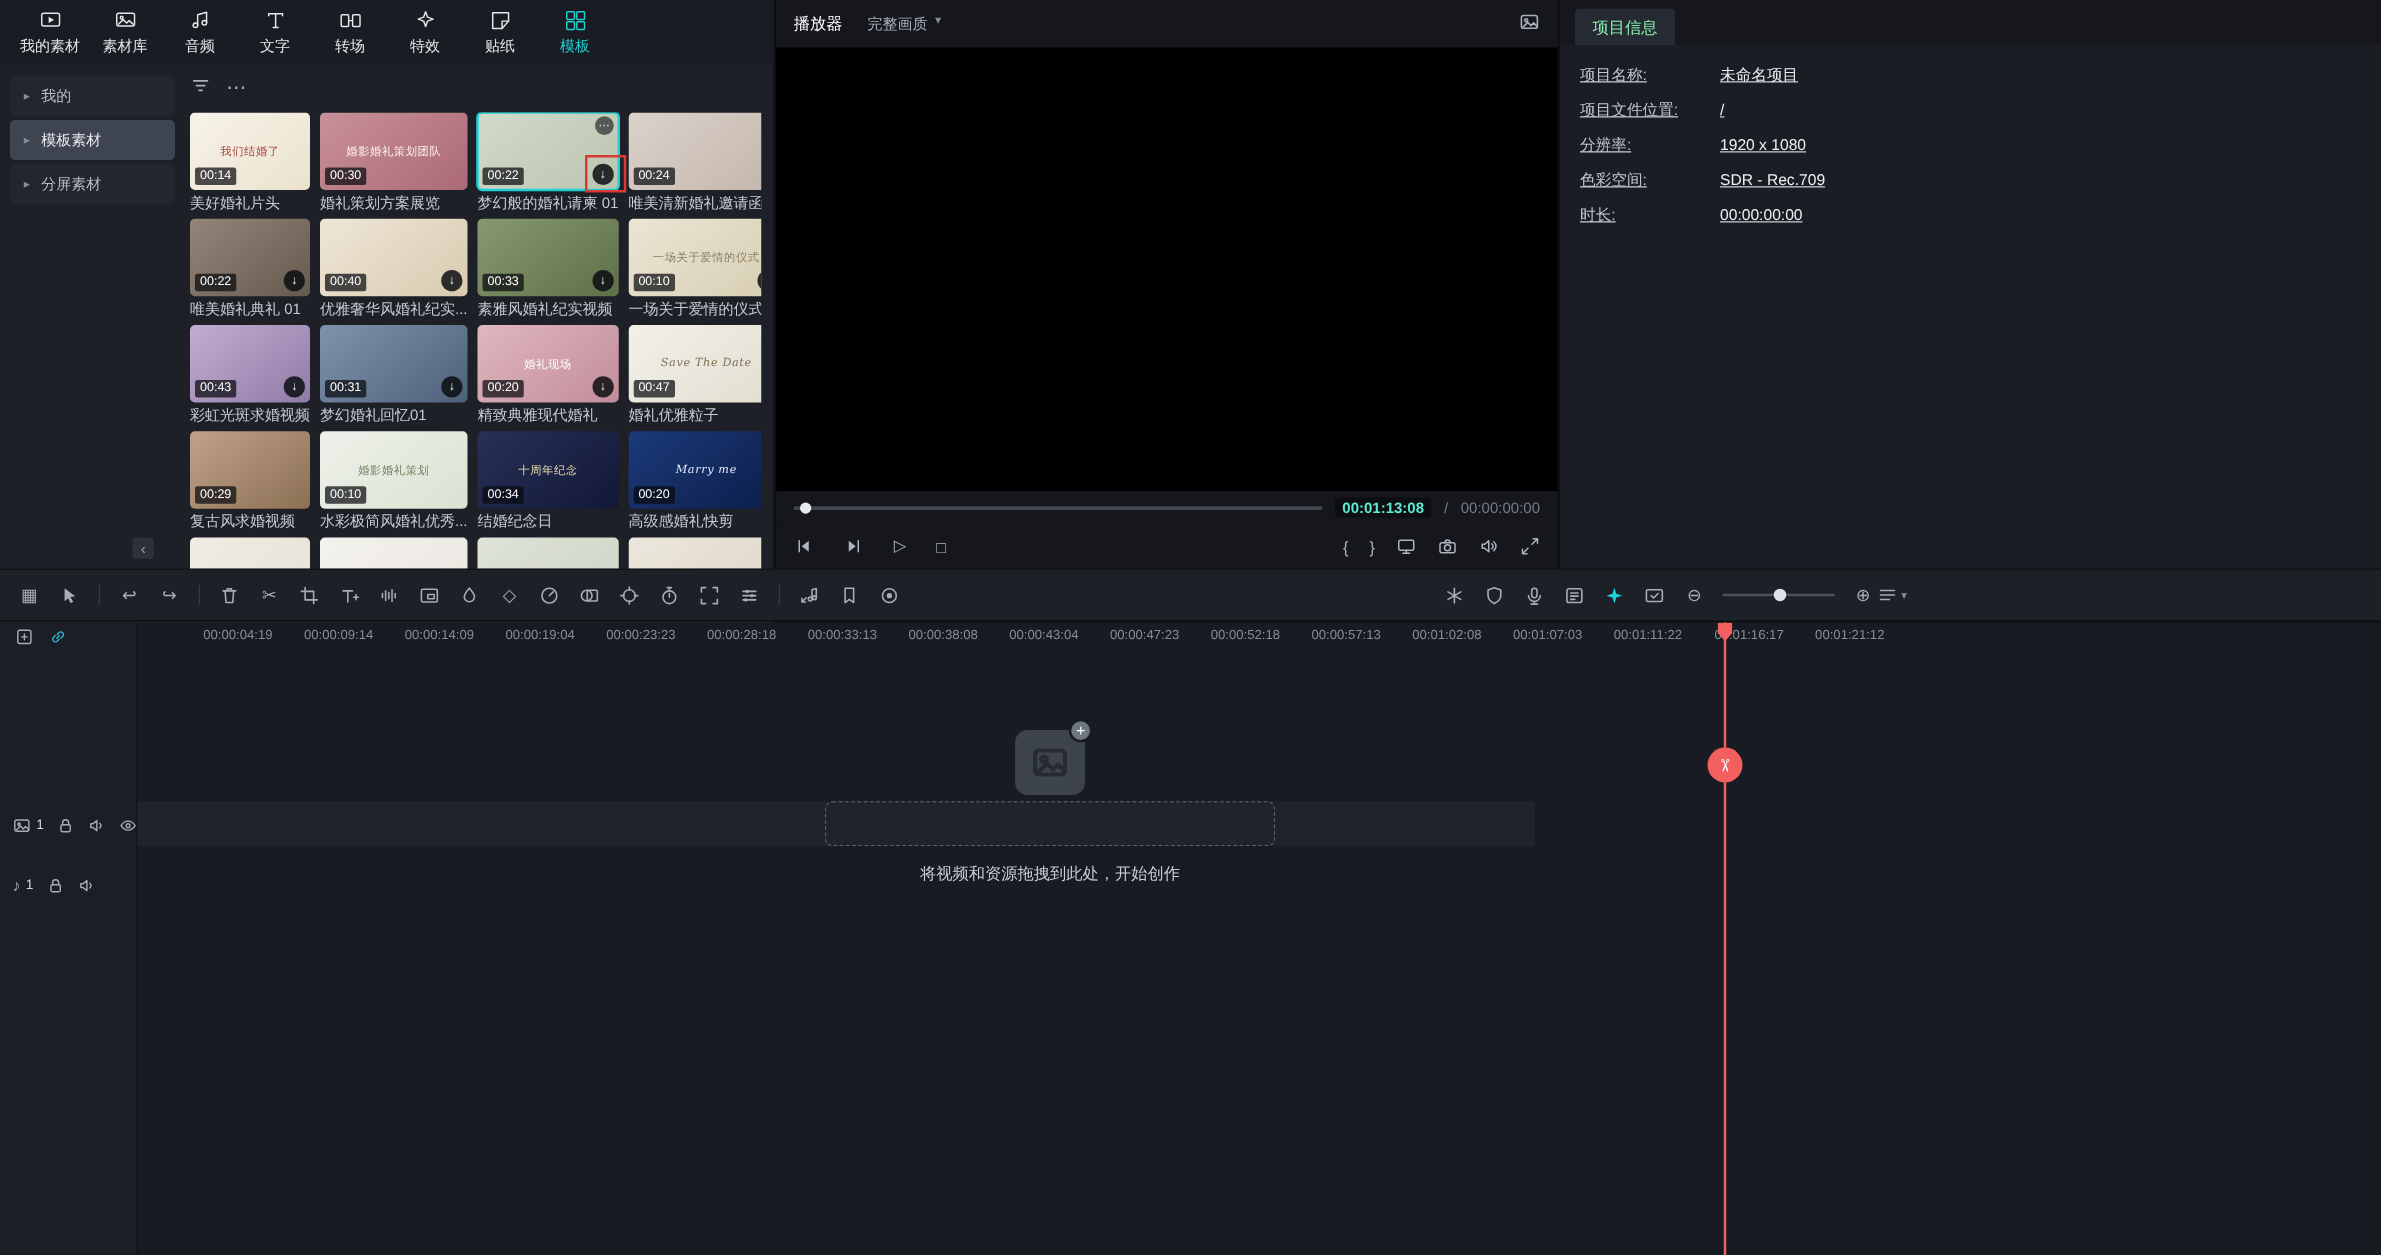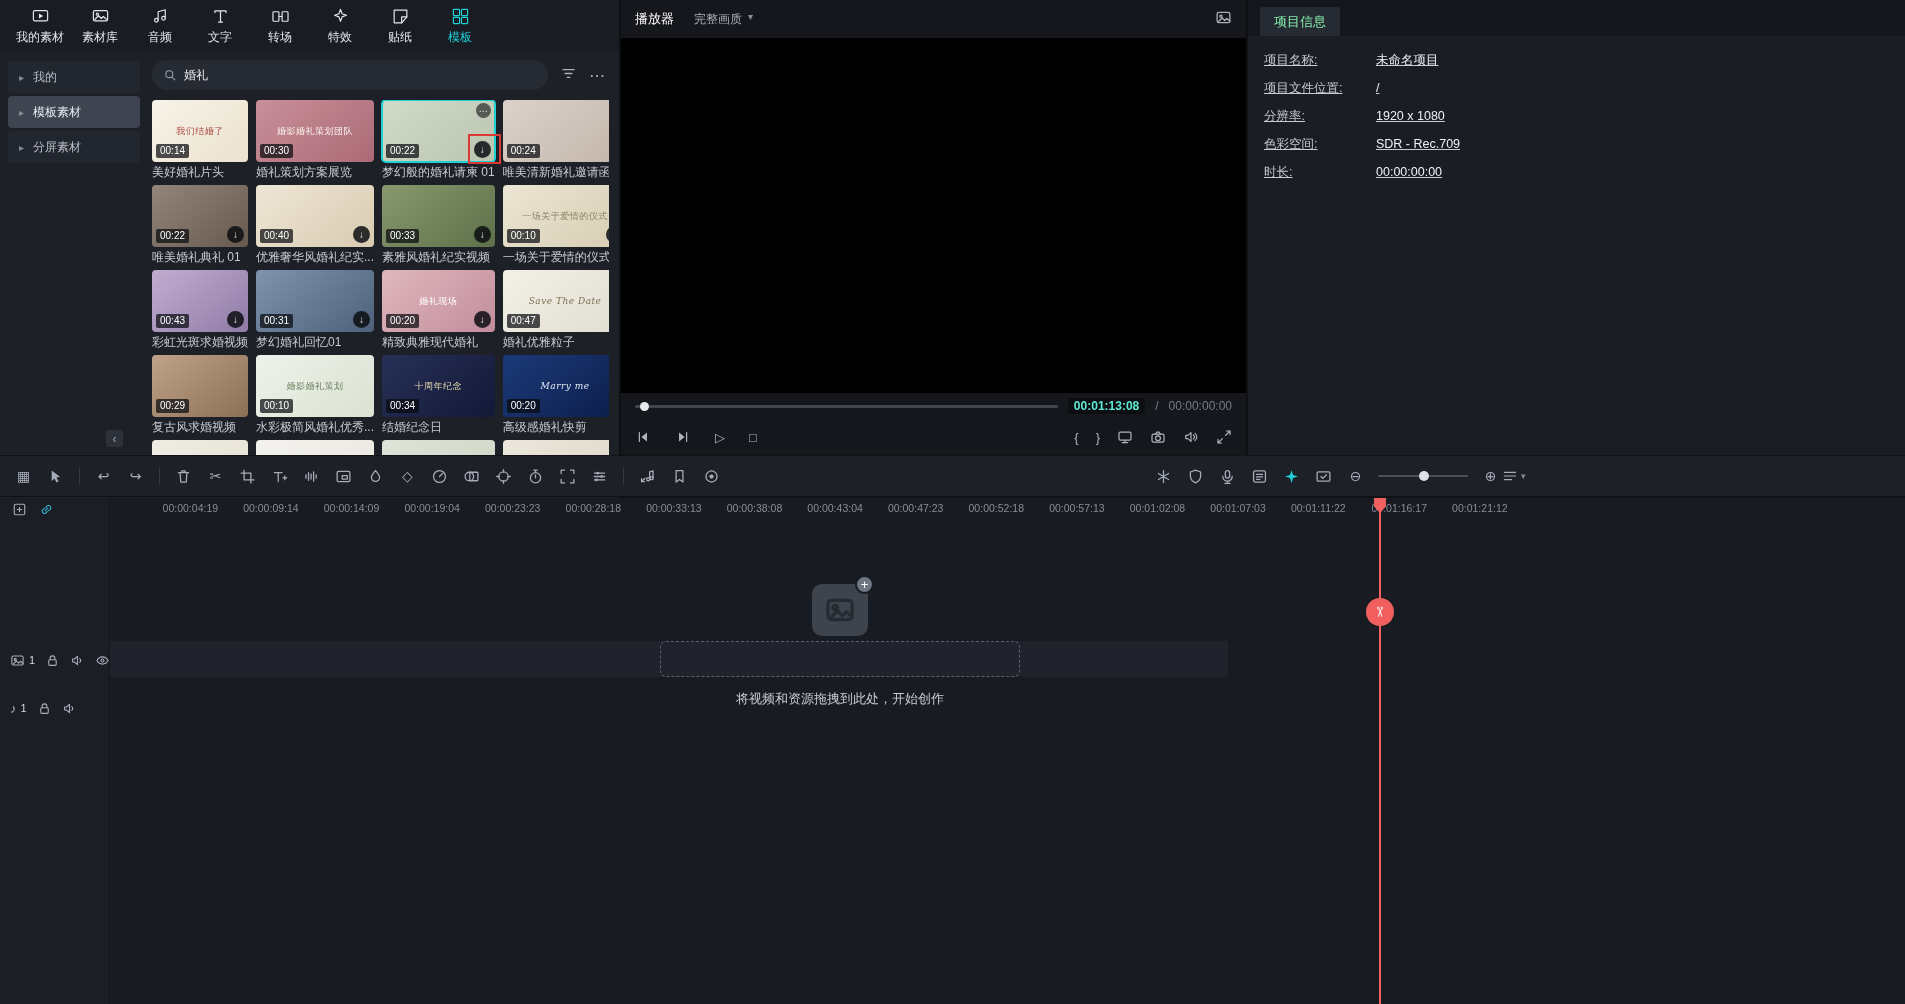--- a/index.html
+++ b/index.html
@@ -201,27 +201,20 @@
           <span class="car">▸</span>
           <span>分屏素材</span>
         </div>
       </aside>
       <div class="collapse-btn">
           <span>‹</span>
         </div>
 
       <div class="media-content">
         <div class="search-row">
-          <div class="searchbox">
-            <svg class="si" viewBox="0 0 20 20">
-                <circle cx="9" cy="9" r="5"></circle>
-                <path d="M13 13l4 4"></path>
-              </svg>
-            <input class="search-input" value="婚礼" style="">
-          </div>
           <div class="filter-btn">
             <svg class="si" viewBox="0 0 20 20">
                 <path d="M3.5 5.5h13M6 10h8M8.5 14.5h3"></path>
               </svg>
           </div>
           <div class="more-btn glyph">
               <span>⋯</span>
             </div>
         </div>
 

